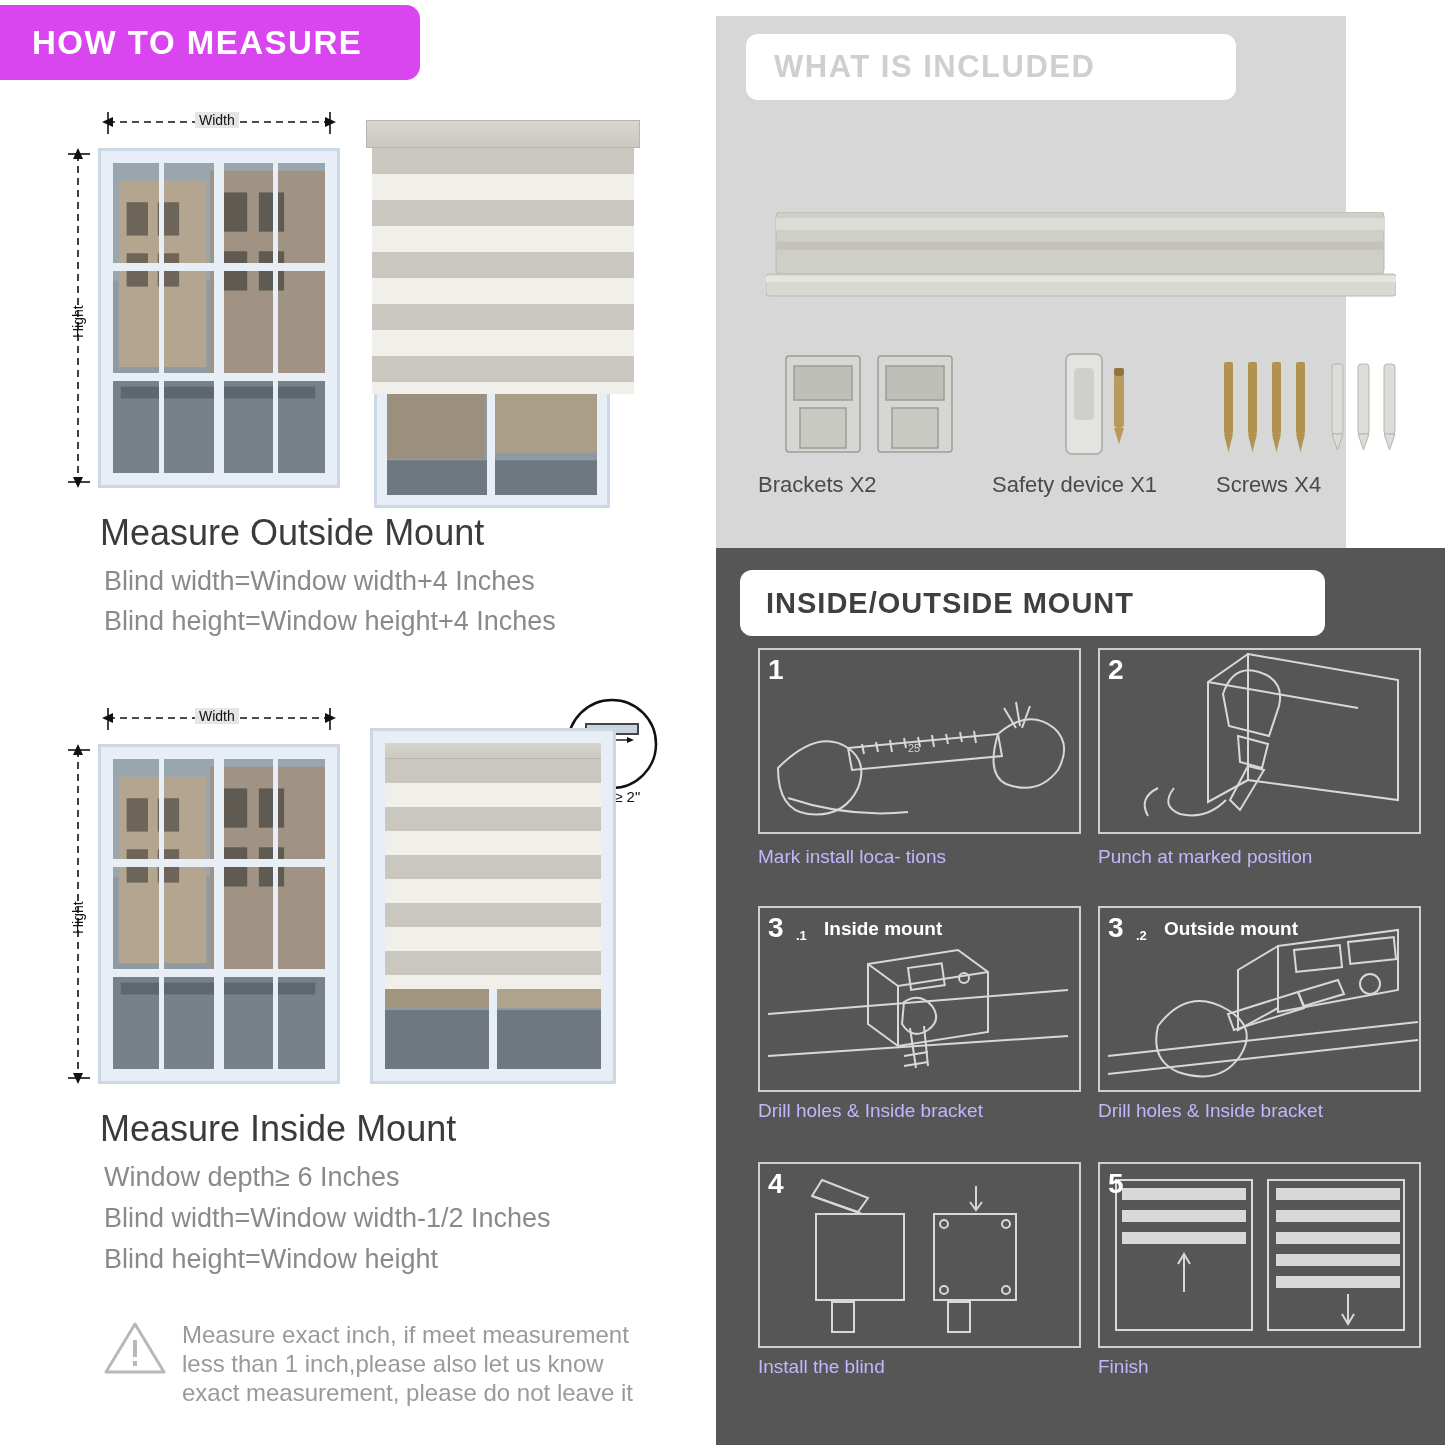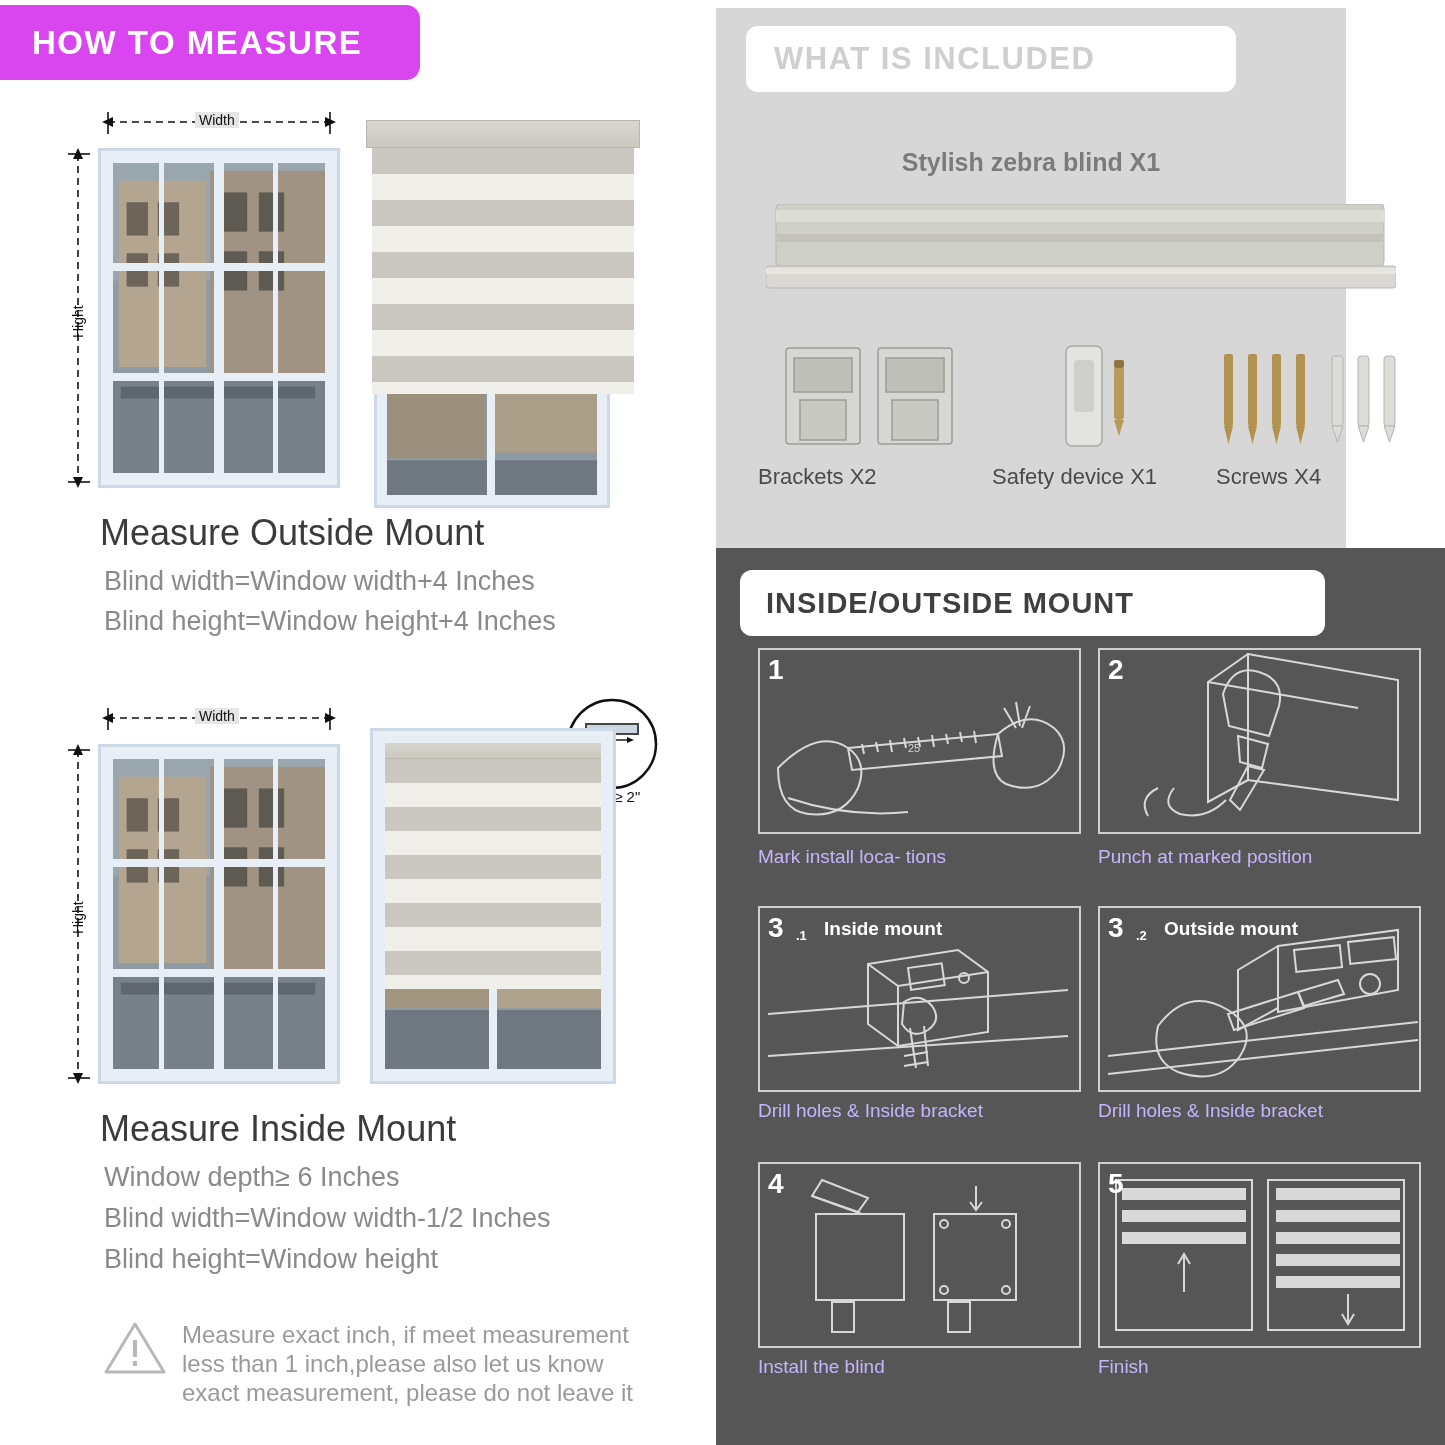--- a/index.html
+++ b/index.html
@@ -44,21 +44,21 @@
   }
   .line-txt{
     position:absolute;font-size:27px;color:#8a8a8a;
   }
 
   .note{position:absolute;display:flex;align-items:flex-start;gap:16px;}
   .warn-tri{width:62px;height:56px;position:relative;flex:0 0 auto;}
   .note-txt{font-size:24px;color:#9a9a9a;line-height:29px;}
 
   
-  .right-top{position:absolute;left:716px;top:8px;width:630px;height:548px;background:#d7d7d7;}
+  .right-top{position:absolute;left:716px;top:16px;width:630px;height:548px;background:#d7d7d7;}
   .hdr-incl{
     position:absolute;left:30px;top:18px;width:490px;height:66px;
     background:#ffffff;border-radius:12px;display:flex;align-items:center;
   }
   .hdr-incl span{color:#cfcfcf;font-size:31px;font-weight:bold;letter-spacing:1.5px;margin-left:28px;}
   .incl-title{position:absolute;width:100%;text-align:center;font-size:25px;color:#7b7b7b;font-weight:bold;}
   .railbar{position:absolute;}
   .part-lbl{position:absolute;font-size:22px;color:#4a4a4a;text-align:left;}
 
   
@@ -273,21 +273,20 @@
       </div>
       <div class="note-txt">Measure exact inch, if meet measurement less than 1 inch,please also let us know exact measurement, please do not leave it</div>
     </div>
   </div>
 
   <div class="right-top">
     <div class="hdr-incl">
       <span>WHAT IS INCLUDED</span>
     </div>
 
-    <div class="incl-title" style="left:0;top:140px;">Stylish zebra blind X1</div>
 
     <div class="railbar" style="left:50px;top:196px;width:630px;height:98px;">
       <svg width="630" height="98" viewBox="0 0 630 98">
         <rect x="10" y="0" width="608" height="62" rx="4" fill="#cfcfc9" stroke="#b7b7b0"></rect>
         <rect x="10" y="6" width="608" height="12" fill="#dedcd6"></rect>
         <rect x="10" y="30" width="608" height="8" fill="#c4c2bb"></rect>
         <rect x="0" y="62" width="630" height="22" rx="3" fill="#d9d8d2" stroke="#bab9b2"></rect>
         <rect x="0" y="64" width="630" height="6" fill="#e6e5e0"></rect>
       </svg>
     </div>

